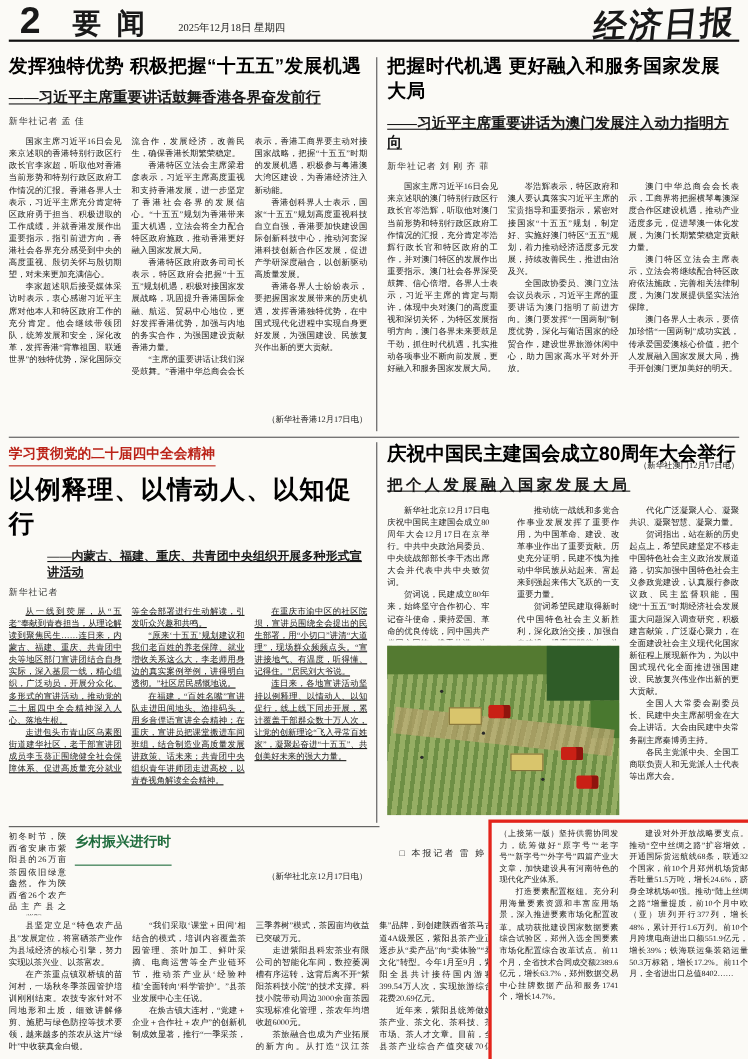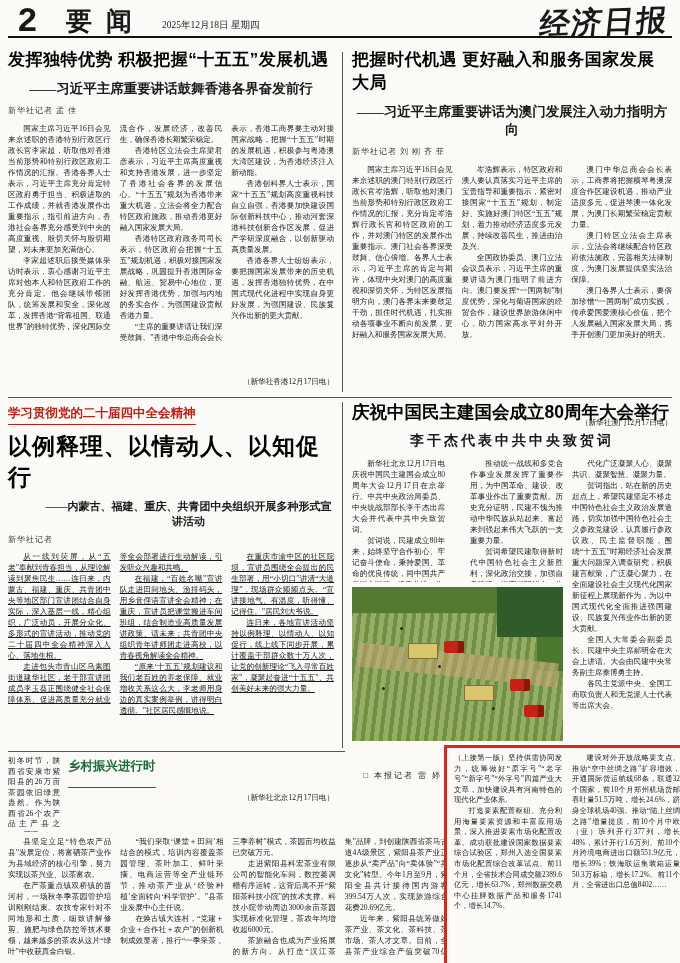--- a/index.html
+++ b/index.html
@@ -9,21 +9,21 @@
   .hdr{position:absolute;left:10px;top:6px;right:10px;height:28px;}
   .pageno{position:absolute;left:8px;top:-6px;font-family:"Liberation Sans",sans-serif;
           font-size:34px;font-weight:800;}
   .section{position:absolute;left:56px;top:-2px;font-size:26px;font-weight:800;letter-spacing:14px;}
   .pdate{position:absolute;left:152px;top:13px;font-size:9.5px;color:#222;}
   .masthead{position:absolute;right:2px;top:-4px;font-size:30px;font-weight:800;letter-spacing:2px;
             transform:skewX(-8deg) rotate(-2deg);font-family:"DejaVu Serif",serif;}
   .rule-top{position:absolute;left:8px;right:8px;top:36px;height:2px;background:#111;}
   
   .headline{font-weight:800;font-family:"Liberation Sans",sans-serif;color:#000;}
-  .subtitle{font-weight:700;text-align:center;}
+  .subtitle{font-weight:700;text-align:left;text-decoration:underline;}
   .byline{font-size:8px;text-align:left;color:#333;letter-spacing:1px;}
   .bodycols{column-gap:9px;text-align:justify;font-size:7.6px;line-height:11px;overflow:hidden;}
   .para{margin:0;text-indent:2em;}
   .closing{margin:2px 0 0;text-align:right;font-size:7.6px;}
   .vrule{position:absolute;width:1px;background:#555;}
   .hrule{position:absolute;height:1px;background:#555;}
   
   .art-hk{position:absolute;left:8px;top:48px;width:326px;height:346px;}
   .art-mo{position:absolute;left:352px;top:48px;width:320px;height:346px;}
   .art-hk .headline,.art-mo .headline{font-size:17px;letter-spacing:.5px;}
@@ -128,33 +128,33 @@
   <div class="hrule rule-mid"></div>
 
   <div class="art-study">
     <span class="kicker-red">学习贯彻党的二十届四中全会精神</span>
     <div class="headline" style="font-family:'Liberation Serif',serif;">以例释理、以情动人、以知促行</div>
     <div class="subtitle">——内蒙古、福建、重庆、共青团中央组织开展多种形式宣讲活动</div>
     <div class="byline">新华社记者</div>
     <div class="bodycols">
         <p class="para">从一线到荧屏，从“五老”奉献到青春担当，从理论解读到聚焦民生……连日来，内蒙古、福建、重庆、共青团中央等地区部门宣讲团结合自身实际，深入基层一线，精心组织，广泛动员，开展分众化、多形式的宣讲活动，推动党的二十届四中全会精神深入人心、落地生根。</p>
         <p class="para">走进包头市青山区乌素图街道建华社区，老干部宣讲团成员李玉葵正围绕健全社会保障体系、促进高质量充分就业等全会部署进行生动解读，引发听众兴趣和共鸣。</p>
+        <p class="para">“原来‘十五五’规划建议和我们老百姓的养老保障、就业增收关系这么大，李老师用身边的真实案例举例，讲得明白透彻。”社区居民感慨地说。</p>
         <p class="para">在福建，“百姓名嘴”宣讲队走进田间地头、渔排码头，用乡音俚语宣讲全会精神；在重庆，宣讲员把课堂搬进车间班组，结合制造业高质量发展讲政策、话未来；共青团中央组织青年讲师团走进高校，以青春视角解读全会精神。</p>
-        <p class="para">“原来‘十五五’规划建议和我们老百姓的养老保障、就业增收关系这么大，李老师用身边的真实案例举例，讲得明白透彻。”社区居民感慨地说。</p>
         <p class="para">在重庆市渝中区的社区院坝，宣讲员围绕全会提出的民生部署，用“小切口”讲清“大道理”，现场群众频频点头。“宣讲接地气、有温度，听得懂、记得住。”居民刘大爷说。</p>
         <p class="para">连日来，各地宣讲活动坚持以例释理、以情动人、以知促行，线上线下同步开展，累计覆盖干部群众数十万人次，让党的创新理论“飞入寻常百姓家”，凝聚起奋进“十五五”、共创美好未来的强大力量。</p>
       </div>
     <p class="closing">（新华社北京12月17日电）</p>
   </div>
 
   <div class="vrule" style="left:342px;top:402px;height:346px;"></div>
 
   <div class="art-mj">
     <div class="headline">庆祝中国民主建国会成立80周年大会举行</div>
-    <div class="subtitle">李干杰代表中共中央致贺词</div>
+    <div class="subtitle">把个人发展融入国家发展大局</div>
     <div class="mj-content">
       <div class="mj-left">
         <div class="mj-tcols">
           <div class="mj-col">
               <p class="para">新华社北京12月17日电 庆祝中国民主建国会成立80周年大会12月17日在京举行。中共中央政治局委员、中央统战部部长李干杰出席大会并代表中共中央致贺词。</p>
               <p class="para">贺词说，民建成立80年来，始终坚守合作初心、牢记奋斗使命，秉持爱国、革命的优良传统，同中国共产党同心同德、携手共进，为</p>
             </div>
           <div class="mj-col">
               <p class="para">推动统一战线和多党合作事业发展发挥了重要作用，为中国革命、建设、改革事业作出了重要贡献。历史充分证明，民建不愧为推动中华民族从站起来、富起来到强起来伟大飞跃的一支重要力量。</p>
               <p class="para">贺词希望民建取得新时代中国特色社会主义新胜利，深化政治交接，加强自身建设，提高履职能力，为推进中国式现</p>

